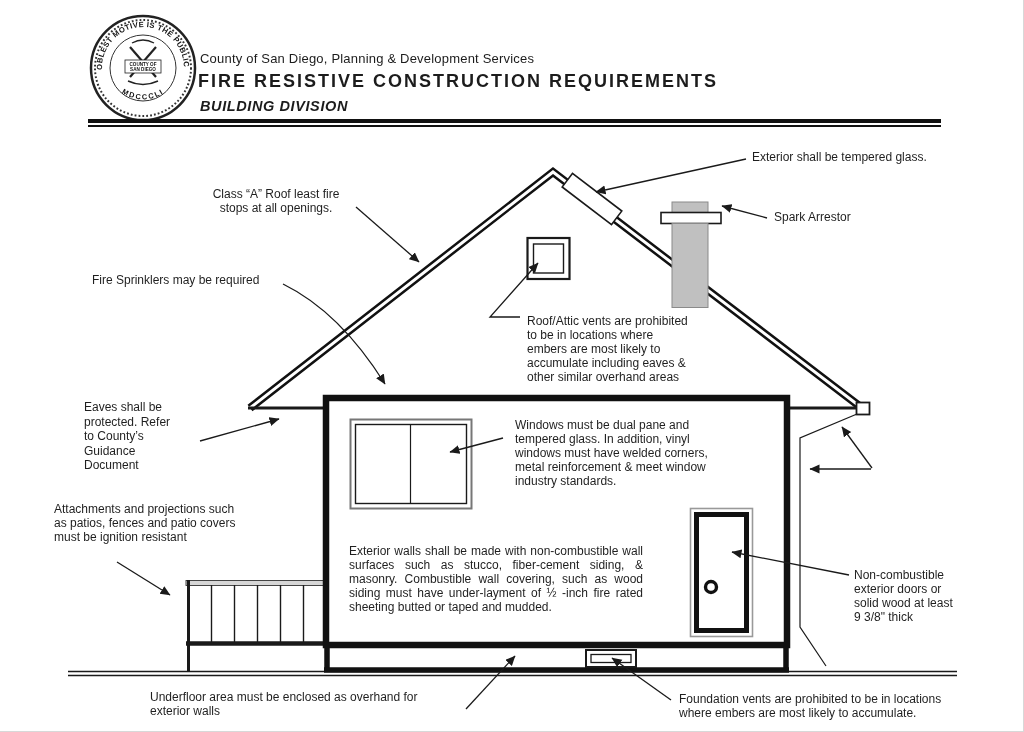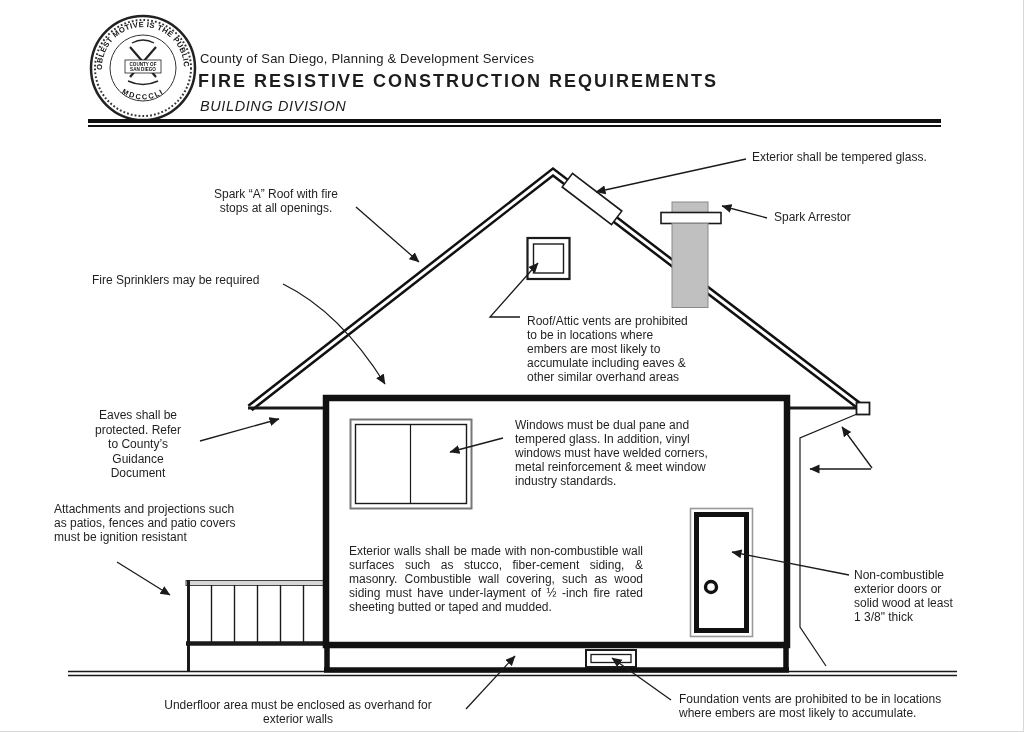--- a/index.html
+++ b/index.html
@@ -2,26 +2,26 @@
 <html><head>
 <meta charset="utf-8">
 <style>
   html,body{margin:0;padding:0;background:#fff;}
   #page{position:relative;width:1024px;height:732px;background:#fff;overflow:hidden;
         font-family:"Liberation Sans",sans-serif;color:#1c1c1c;
         border-right:1px solid #d8d8d8;border-bottom:1px solid #d8d8d8;box-sizing:border-box;}
   .abs{position:absolute;}
   .hdr-agency{left:200px;top:51px;font-size:13px;font-weight:normal;letter-spacing:.2px;white-space:nowrap;}
   .hdr-title{left:198px;top:71px;font-size:18px;font-weight:bold;letter-spacing:2px;white-space:nowrap;}
-  .hdr-division{left:200px;top:98px;font-size:14.5px;font-weight:normal;font-style:italic;letter-spacing:.6px;white-space:nowrap;}
+  .hdr-division{left:200px;top:98px;font-size:14.5px;font-weight:bold;font-style:italic;letter-spacing:.6px;white-space:nowrap;}
   .rule-thick{left:88px;top:119px;width:853px;height:4px;background:#111;}
   .rule-thin{left:88px;top:125px;width:853px;height:1.5px;background:#111;}
   .ann{position:absolute;font-size:12px;line-height:14px;white-space:pre-line;color:#1f1f1f;}
   .c{text-align:center;}
-  .r{text-align:center;margin-top:8px;}
+  .r{text-align:left;}
   .j{white-space:normal;text-align:justify;}
   svg{display:block;}
   #diagram{position:absolute;left:0;top:0;pointer-events:none;}
 </style>
 </head>
 <body>
 
 <div id="page">
 
   <svg class="abs" style="left:88px;top:13px" width="110" height="110" viewBox="0 0 110 110">
@@ -142,21 +142,21 @@
       <path marker-end="url(#ah)" d="M872,468 L842,427"></path>
       <path marker-end="url(#ah)" d="M871,469 L810,469"></path>
       <path marker-end="url(#ah)" d="M849,575 L732,552"></path>
       <path marker-end="url(#ah)" d="M466,709 L515,656"></path>
       <path marker-end="url(#ah)" d="M671,700 L612,658"></path>
     </g>
   </svg>
 
   <div class="ann" style="left:752px;top:150px;width:210px">Exterior shall be tempered glass.</div>
 
-  <div class="ann c" style="left:203px;top:187px;width:146px">Spark “A” Roof with fire
+  <div class="ann c" style="left:203px;top:187px;width:146px">Class “A” Roof least fire
 stops at all openings.</div>
 
   <div class="ann" style="left:774px;top:210px;width:110px">Spark Arrestor</div>
 
   <div class="ann" style="left:92px;top:273px;width:200px">Fire Sprinklers may be required</div>
 
   <div class="ann" style="left:527px;top:314px;width:192px">Roof/Attic vents are prohibited
 to be in locations where
 embers are most likely to
 accumulate including eaves &amp;
@@ -177,21 +177,21 @@
 windows must have welded corners,
 metal reinforcement &amp; meet window
 industry standards.</div>
 
   <div class="ann j" style="left:349px;top:544px;width:294px">Exterior walls shall be made with non-combustible wall surfaces such as stucco, fiber-cement siding, &amp; masonry. Combustible wall covering, such as wood siding must have under-layment of ½ -inch fire rated sheeting butted or taped and mudded.</div>
 
 
   <div class="ann" style="left:854px;top:568px;width:125px">Non-combustible
 exterior doors or
 solid wood at least
-1 3/8" thick</div>
+9 3/8" thick</div>
 
   <div class="ann r" style="left:150px;top:690px;width:296px">Underfloor area must be enclosed as overhand for
 exterior walls</div>
 
   <div class="ann" style="left:679px;top:692px;width:290px">Foundation vents are prohibited to be in locations
 where embers are most likely to accumulate.</div>
 
 </div>
 
 </body></html>

